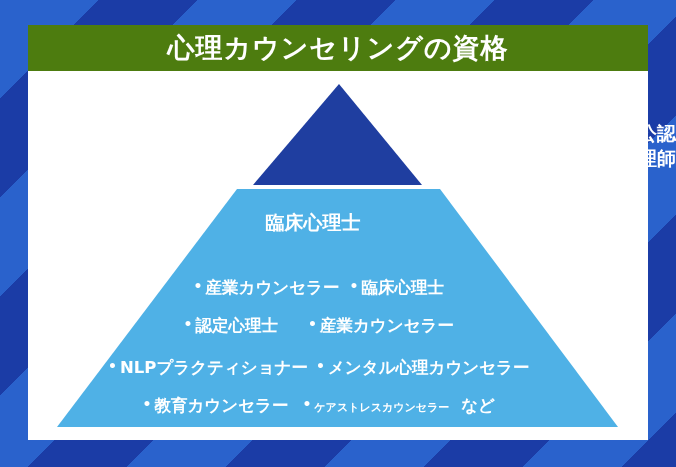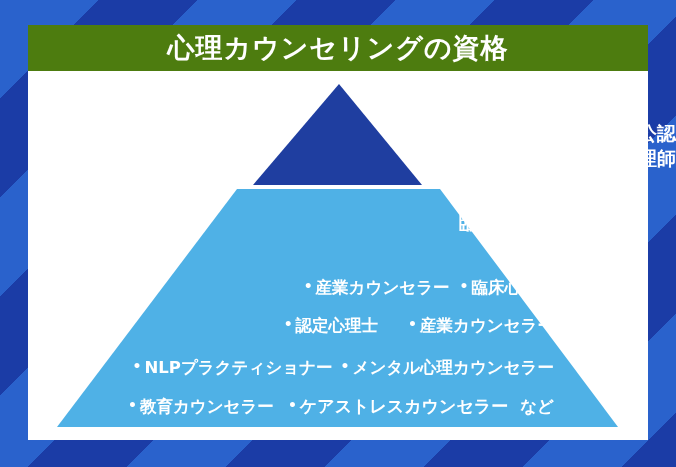--- a/index.html
+++ b/index.html
@@ -19,22 +19,22 @@
     background:#4d7c0f; color:#ffffff;
     display:flex; align-items:center; justify-content:center;
     font-size:27px; font-weight:bold; letter-spacing:1px;
   }
   .pyramid-svg { position:absolute; left:0; top:0; }
   .tier-top-text {
     position:absolute; left:0; width:676px; text-align:right;
     color:#ffffff; font-weight:bold; font-size:19px; line-height:25px;
   }
   .line {
-    position:absolute; left:0; width:554px; text-align:right;
-    color:#ffffff; font-weight:bold; white-space:pre;
+    position:absolute; left:0; width:554px; text-align:center;
+    color:#ffffff; font-weight:bold; white-space:pre;padding-left:36px;
   }
   .heading { font-size:19px; }
   .item { font-size:16.5px; }
   .bullet { font-size:14px; margin-right:3px; vertical-align:2px; }
   .gap { display:inline-block; }
 </style>
 </head>
 <body>
 
 <div class="panel">
@@ -57,14 +57,14 @@
 
 <div class="line item" style="top:296px;">
   <span class="bullet">•</span><span>認定心理士</span><span class="gap" style="width:30px"></span><span class="bullet">•</span><span>産業カウンセラー</span>
 </div>
 
 <div class="line item" style="top:338px;">
   <span class="bullet">•</span><span>NLPプラクティショナー</span><span class="gap" style="width:8px"></span><span class="bullet">•</span><span>メンタル心理カウンセラー</span>
 </div>
 
 <div class="line item" style="top:376px;">
-  <span class="bullet">•</span><span>教育カウンセラー</span><span class="gap" style="width:14px"></span><span class="bullet">•</span><span style="font-size:17px;">ケアストレスカウンセラー</span><span class="gap" style="width:12px"></span><span>など</span>
+  <span class="bullet">•</span><span>教育カウンセラー</span><span class="gap" style="width:14px"></span><span class="bullet">•</span><span style="font-size:11px;">ケアストレスカウンセラー</span><span class="gap" style="width:12px"></span><span>など</span>
 </div>
 
 </body></html>

